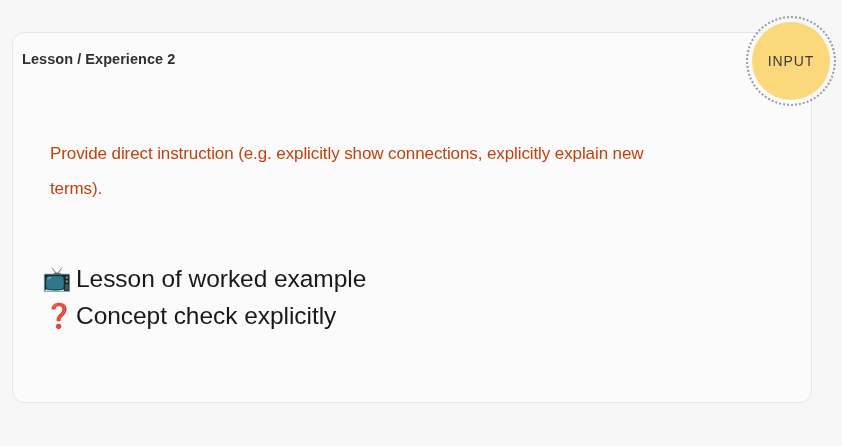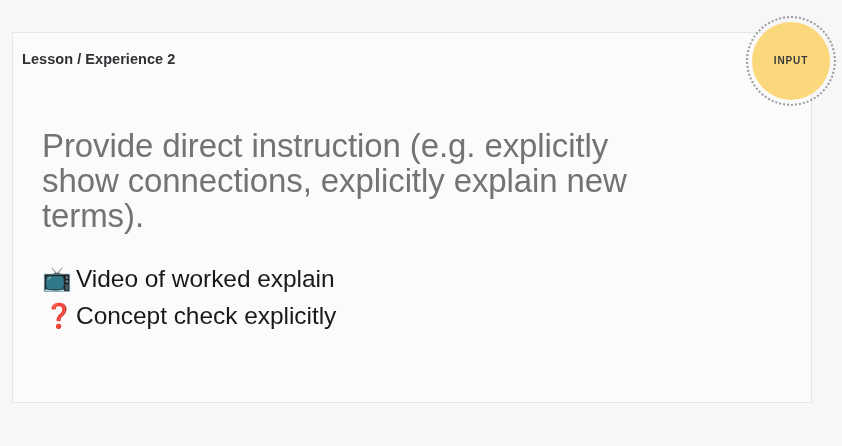--- a/index.html
+++ b/index.html
@@ -19,21 +19,21 @@
   
   .card {
     position: absolute;
     left: 12px;
     top: 32px;
     width: 800px;
     height: 371px;
     background: #fbfbfb;
     border: 1px solid #e6e6e6;
     box-sizing: border-box;
-    border-radius: 1px;
+    border-radius: 12px;
   }
 
   
   .card-header {
     position: absolute;
     left: 9px;
     top: 15px;
     right: 9px;
     height: 22px;
   }
@@ -47,26 +47,26 @@
   }
 
   
   .card-body {
     position: absolute;
     left: 29px;
     top: 95px;
     right: 40px;
   }
   .lead {
-    font-size: 33px;
+    font-size: 17px;
     font-weight: 400;
-    color: #737373;
+    color: #c2410c;
     line-height: 35px;
     letter-spacing: -0.1px;
-    margin: 0;
+    margin: 8px;
     max-width: 600px;
   }
 
   
   .bullets {
     list-style: none;
     margin: 0;
     padding: 0;
     position: absolute;
     left: 29px;
@@ -120,22 +120,22 @@
     top: 6px;
     width: 78px;
     height: 78px;
     background: #fcd87c;
     border-radius: 50%;
     display: flex;
     align-items: center;
     justify-content: center;
   }
   .badge-text {
-    font-size: 10px;
-    font-weight: 700;
+    font-size: 14px;
+    font-weight: 400;
     color: #3a3a3c;
     letter-spacing: 0.9px;
     line-height: 1;
   }
 </style>
 </head>
 <body>
 
 <div class="card">
 
@@ -143,21 +143,21 @@
     <div class="breadcrumb">Lesson / Experience 2</div>
   </div>
 
   <div class="card-body">
     <p class="lead">Provide direct instruction (e.g. explicitly show connections, explicitly explain new terms).</p>
   </div>
 
   <ul class="bullets">
     <li class="bullet">
       <span class="bullet-icon">📺</span>
-      <span class="bullet-label">Video of worked explain</span>
+      <span class="bullet-label">Lesson of worked example</span>
     </li>
     <li class="bullet">
       <span class="bullet-icon q">❓</span>
       <span class="bullet-label">Concept check explicitly</span>
     </li>
   </ul>
 
 </div>
 
 <div class="badge-wrap">

